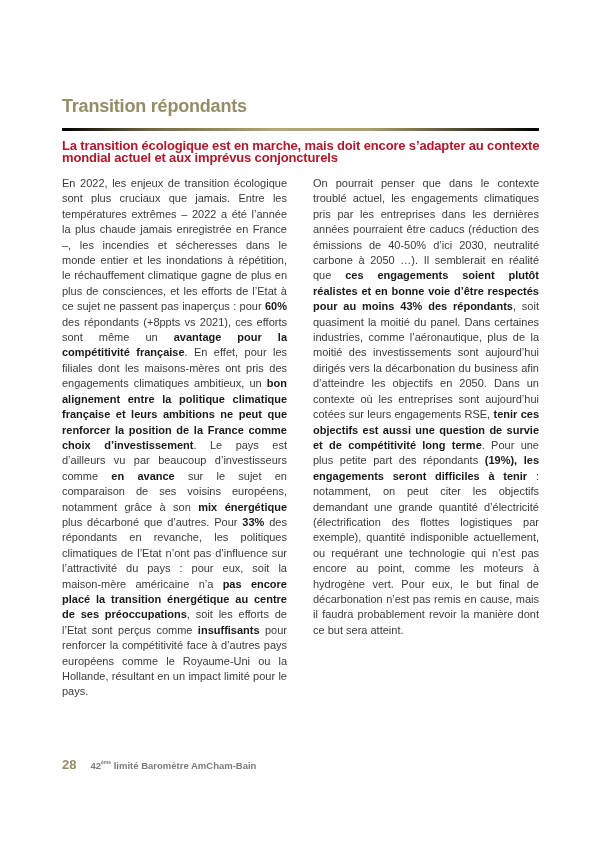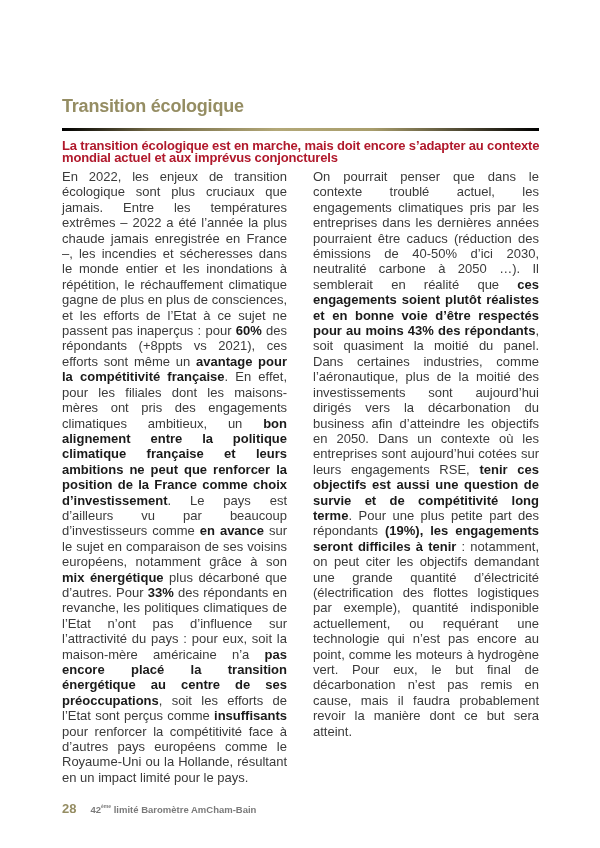--- a/index.html
+++ b/index.html
@@ -4,35 +4,35 @@
   <style>
     html, body { margin: 0; padding: 0; background: #ffffff; }
     body { width: 600px; height: 848px; position: relative; overflow: hidden;
       font-family: "Liberation Sans", sans-serif; color: #333333; }
     .page-title { position: absolute; left: 62px; top: 96px; margin: 0;
       font-size: 18px; font-weight: bold; color: #958d63; letter-spacing: -0.2px; }
     .title-rule { position: absolute; left: 62px; top: 128px; width: 477px; height: 3px;
       background: linear-gradient(to right, #000000 0%, #6e6543 18%, #b3a878 45%, #a89d6c 65%, #4a4430 85%, #000000 100%); }
     .subtitle { position: absolute; left: 62px; top: 140px; width: 478px; margin: 0;
       font-size: 13px; line-height: 12px; font-weight: bold; color: #b0182b; letter-spacing: -0.15px; }
-    .col { position: absolute; top: 169px; width: 225px; font-size: 13px; line-height: 15.4px;
+    .col { position: absolute; top: 176px; width: 225px; font-size: 11px; line-height: 15.4px;
       text-align: justify; color: #3a3a3a; }
     .col p { margin: 0; }
     .col b { color: #1a1a1a; }
     .col-left { left: 62px; }
     .col-right { left: 313px; width: 226px; }
-    .footer { position: absolute; left: 62px; top: 801px; display: flex; align-items: baseline; }
+    .footer { position: absolute; left: 62px; top: 757px; display: flex; align-items: baseline; }
     .page-number { font-size: 13px; font-weight: bold; color: #958d63; margin-right: 14px; }
     .footer-text { font-size: 9.5px; font-weight: bold; color: #7a7a7a; }
     .footer-text sup { font-size: 5px; vertical-align: 5px; }
   </style>
 </head>
 <body>
 
-<h1 class="page-title">Transition écologique</h1>
+<h1 class="page-title">Transition répondants</h1>
 <div class="title-rule"></div>
 <h2 class="subtitle">La transition écologique est en marche, mais doit encore s’adapter au contexte mondial actuel et aux imprévus conjoncturels</h2>
 
 <div class="col col-left">
   <p><span>En 2022, les enjeux de transition écologique sont plus cruciaux que jamais. Entre les températures extrêmes – 2022 a été l’année la plus chaude jamais enregistrée en France –, les incendies et sécheresses dans le monde entier et les inondations à répétition, le réchauffement climatique gagne de plus en plus de consciences, et les efforts de l’Etat à ce sujet ne passent pas inaperçus : pour </span><b>60%</b><span> des répondants (+8ppts vs 2021), ces efforts sont même un </span><b>avantage pour la compétitivité française</b><span>. En effet, pour les filiales dont les maisons-mères ont pris des engagements climatiques ambitieux, un </span><b>bon alignement entre la politique climatique française et leurs ambitions ne peut que renforcer la position de la France comme choix d’investissement</b><span>. Le pays est d’ailleurs vu par beaucoup d’investisseurs comme </span><b>en avance</b><span> sur le sujet en comparaison de ses voisins européens, notamment grâce à son </span><b>mix énergétique</b><span> plus décarboné que d’autres. Pour </span><b>33%</b><span> des répondants en revanche, les politiques climatiques de l’Etat n’ont pas d’influence sur l’attractivité du pays : pour eux, soit la maison-mère américaine n’a </span><b>pas encore placé la transition énergétique au centre de ses préoccupations</b><span>, soit les efforts de l’Etat sont perçus comme </span><b>insuffisants</b><span> pour renforcer la compétitivité face à d’autres pays européens comme le Royaume-Uni ou la Hollande, résultant en un impact limité pour le pays.</span></p>
 </div>
 
 <div class="col col-right">
   <p><span>On pourrait penser que dans le contexte troublé actuel, les engagements climatiques pris par les entreprises dans les dernières années pourraient être caducs (réduction des émissions de 40-50% d’ici 2030, neutralité carbone à 2050 …). Il semblerait en réalité que </span><b>ces engagements soient plutôt réalistes et en bonne voie d’être respectés pour au moins 43% des répondants</b><span>, soit quasiment la moitié du panel. Dans certaines industries, comme l’aéronautique, plus de la moitié des investissements sont aujourd’hui dirigés vers la décarbonation du business afin d’atteindre les objectifs en 2050. Dans un contexte où les entreprises sont aujourd’hui cotées sur leurs engagements RSE, </span><b>tenir ces objectifs est aussi une question de survie et de compétitivité long terme</b><span>. Pour une plus petite part des répondants </span><b>(19%), les engagements seront difficiles à tenir</b><span> : notamment, on peut citer les objectifs demandant une grande quantité d’électricité (électrification des flottes logistiques par exemple), quantité indisponible actuellement, ou requérant une technologie qui n’est pas encore au point, comme les moteurs à hydrogène vert. Pour eux, le but final de décarbonation n’est pas remis en cause, mais il faudra probablement revoir la manière dont ce but sera atteint.</span></p>
 </div>

